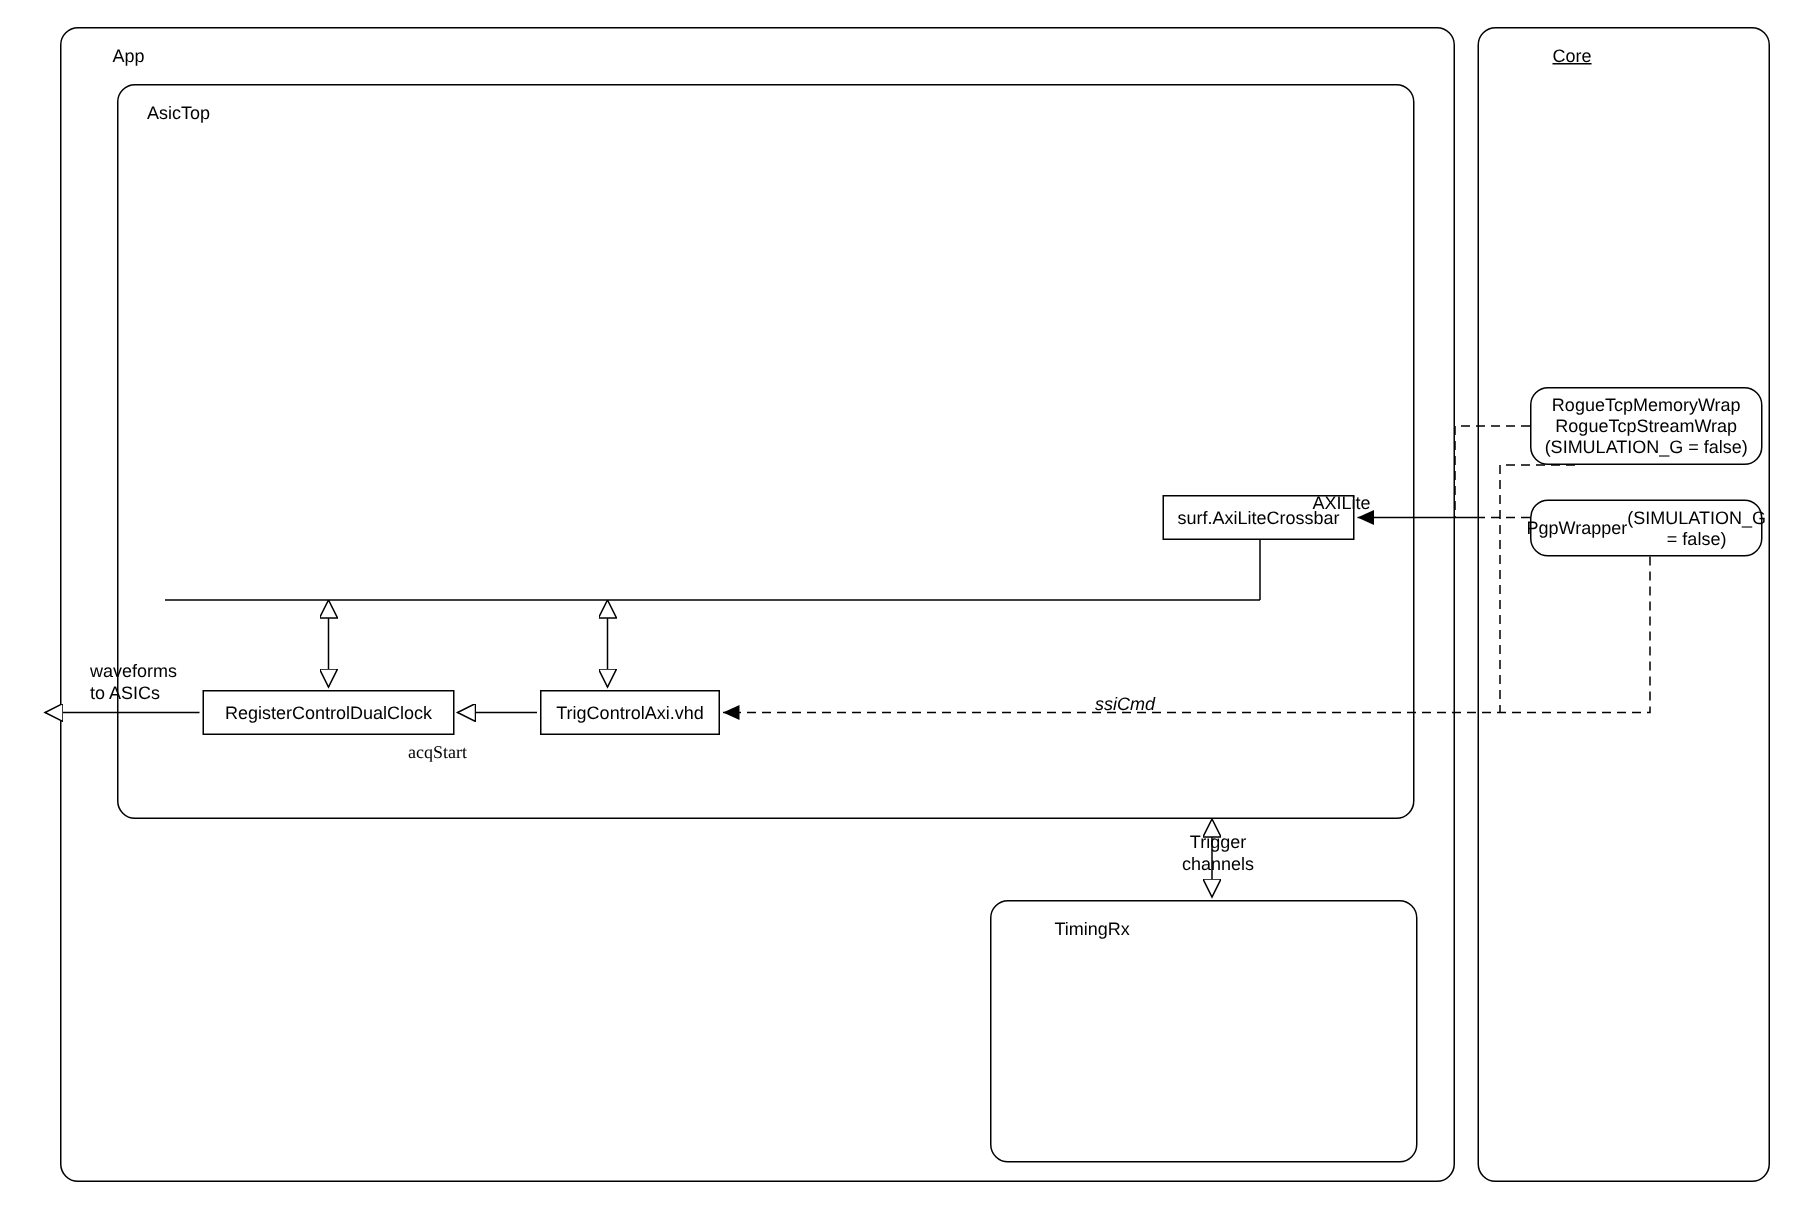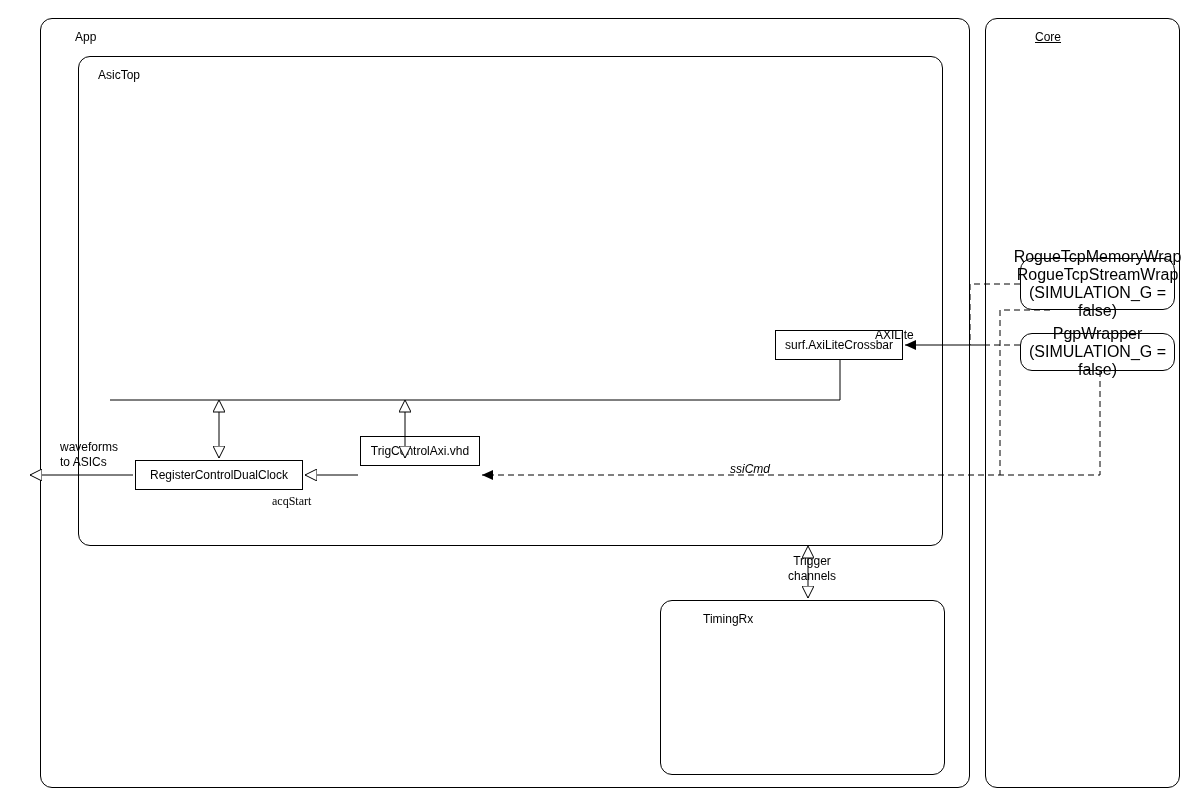--- a/index.html
+++ b/index.html
@@ -54,31 +54,31 @@
 <div class="label" style="left:680px; top:612px;margin-left:23px;">TimingRx</div>
 
 <div class="box center-text" style="left:775px; top:330px; width:128px; height:30px;">
   <span>surf.AxiLiteCrossbar</span>
 </div>
 
 <div class="box center-text" style="left:135px; top:460px; width:168px; height:30px;">
   <span>RegisterControlDualClock</span>
 </div>
 
-<div class="box center-text" style="left:360px; top:436px; width:120px; height:30px;">
+<div class="box center-text" style="left:360px; top:460px; width:120px; height:30px;">
   <span>TrigControlAxi.vhd</span>
 </div>
 
-<div class="box rounded center-text" style="left:1020px; top:258px; width:155px; height:52px; font-size:16px; flex-direction:column;">
+<div class="box rounded center-text" style="left:1020px; top:258px; width:155px; height:52px; font-size:12px; flex-direction:column;">
   <span>RogueTcpMemoryWrap</span>
   <span>RogueTcpStreamWrap</span>
   <span>(SIMULATION_G = false)</span>
 </div>
 
-<div class="box rounded center-text" style="left:1020px; top:333px; width:155px; height:38px; font-size:16px; flex-direction:column;">
+<div class="box rounded center-text" style="left:1020px; top:333px; width:155px; height:38px; font-size:12px; flex-direction:row;">
   <span>PgpWrapper</span>
   <span>(SIMULATION_G = false)</span>
 </div>
 
 <div class="label" style="left:60px; top:440px;">waveforms
 to ASICs</div>
 <div class="label" style="left:272px; top:494px;font-family:Liberation Serif, serif;">acqStart</div>
 <div class="label" style="left:730px; top:462px;font-style:italic;">ssiCmd</div>
 <div class="label" style="left:875px; top:328px;">AXILite</div>
 <div class="label" style="left:788px; top:554px; text-align:center;">Trigger

